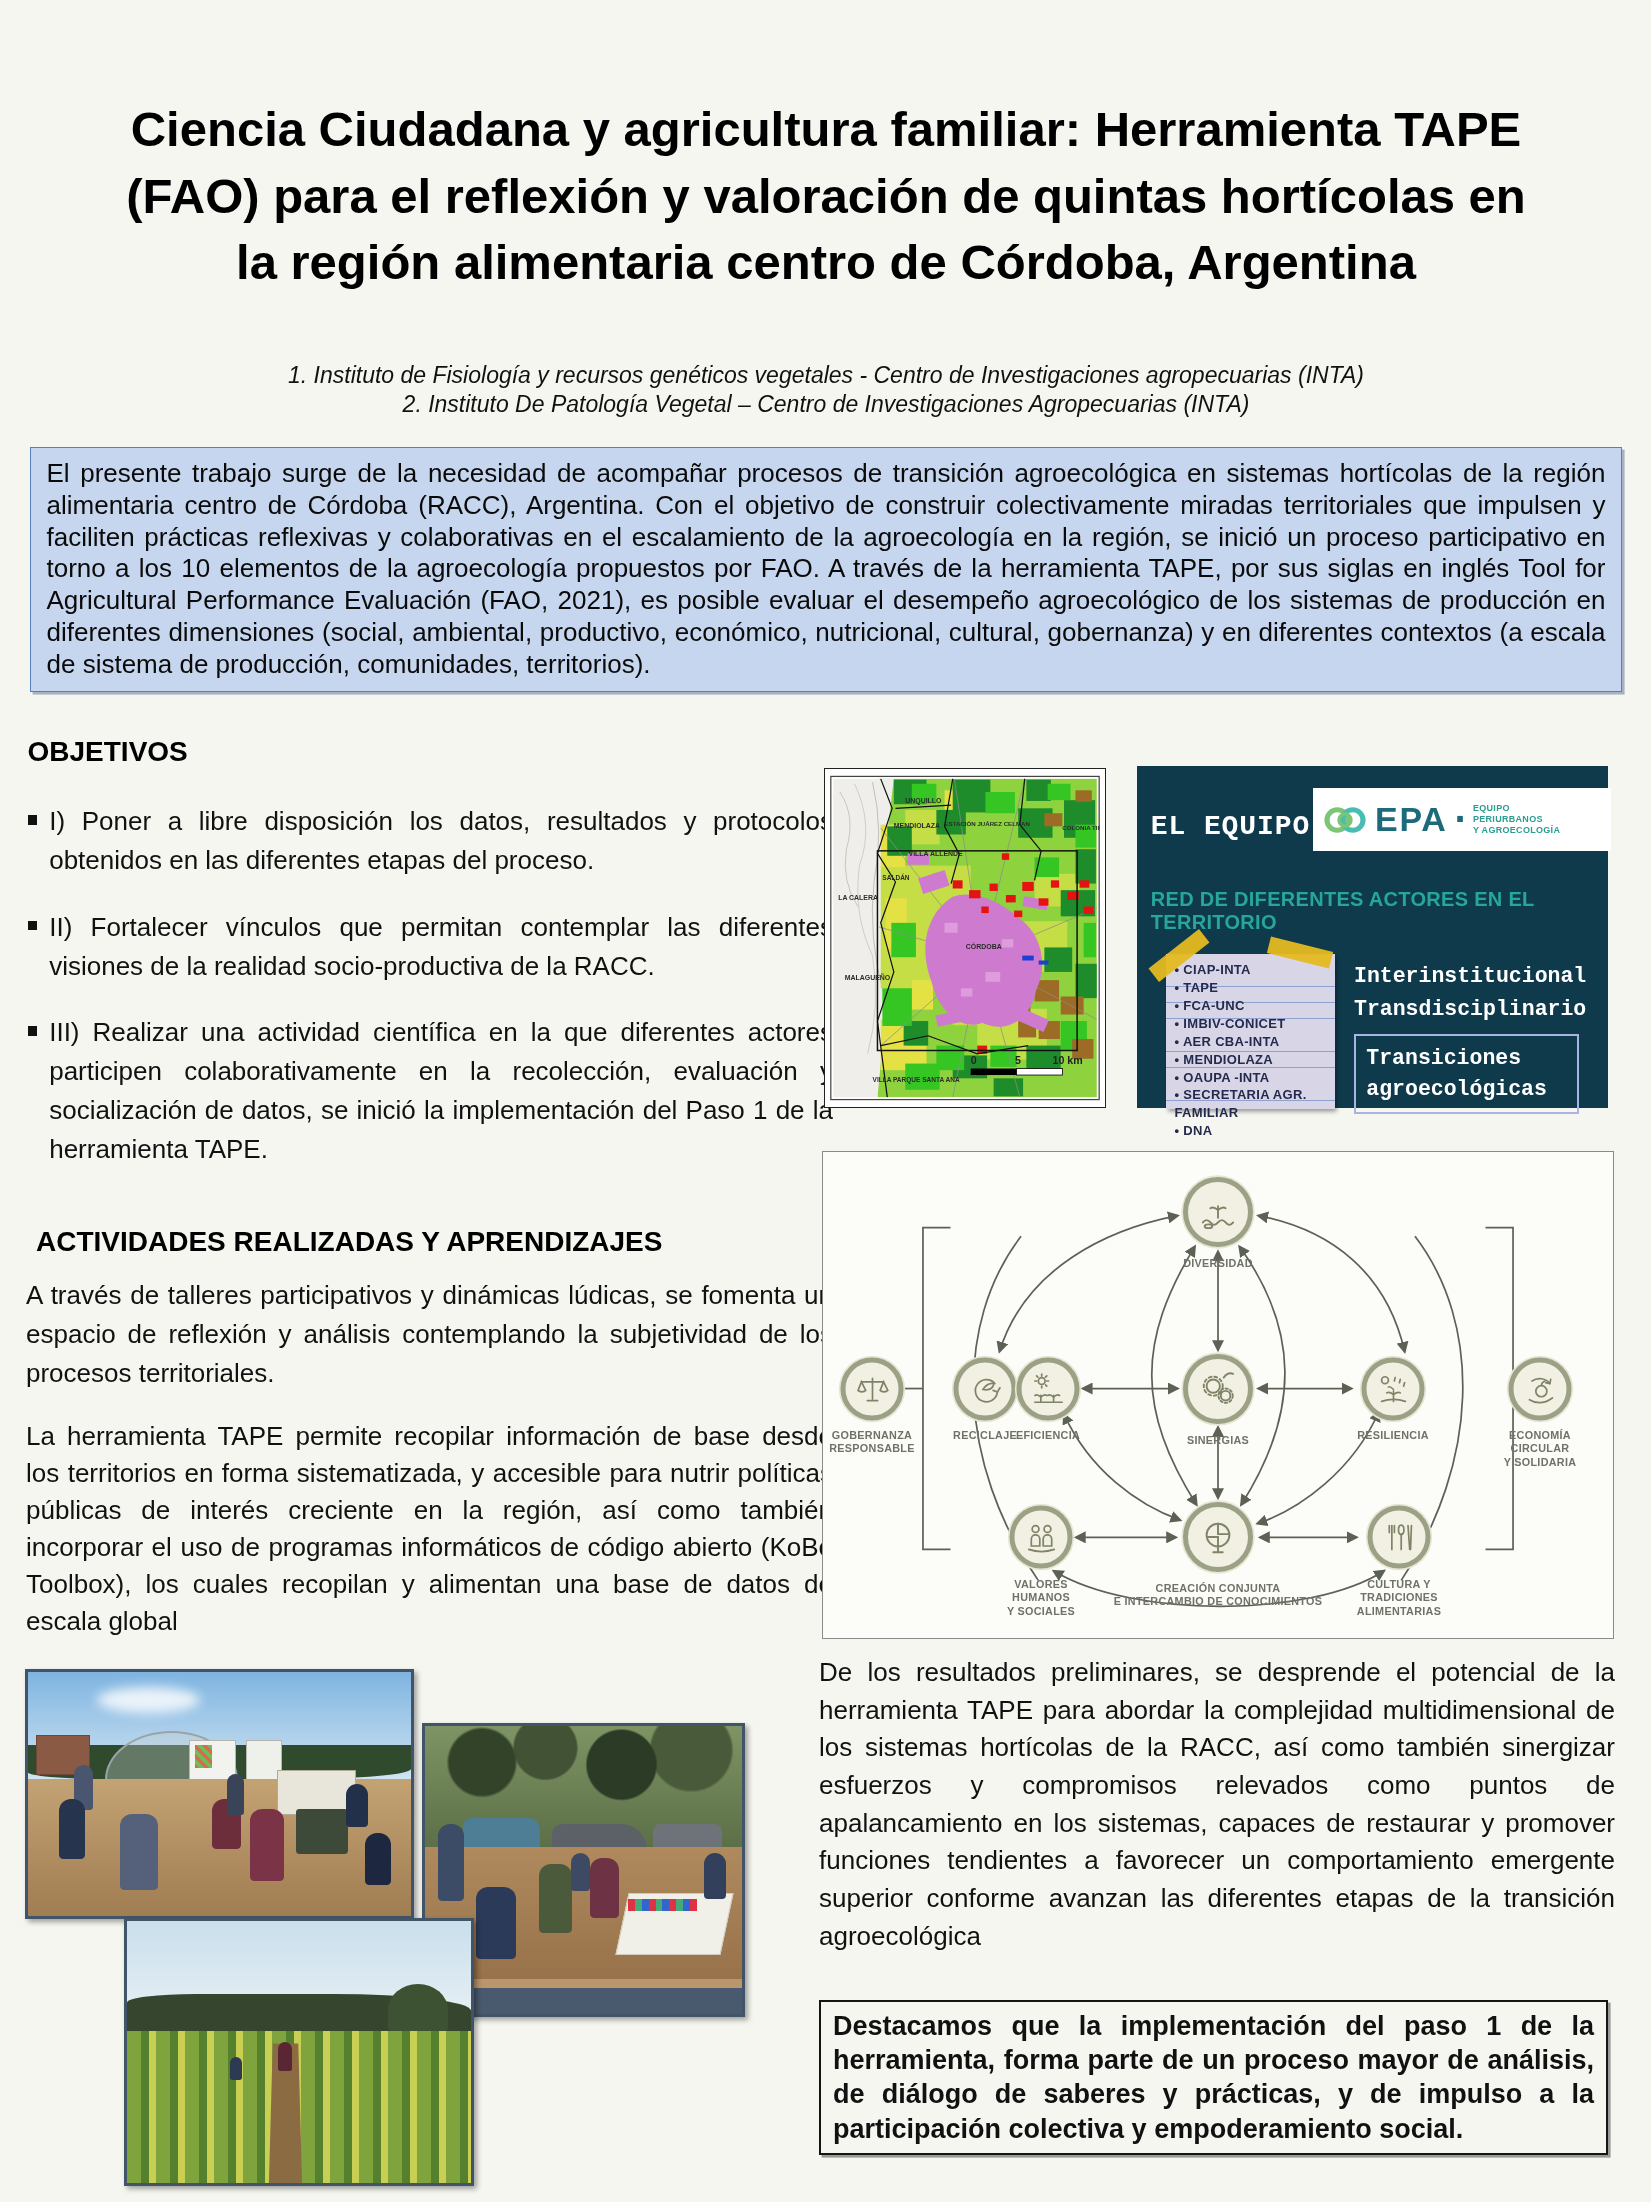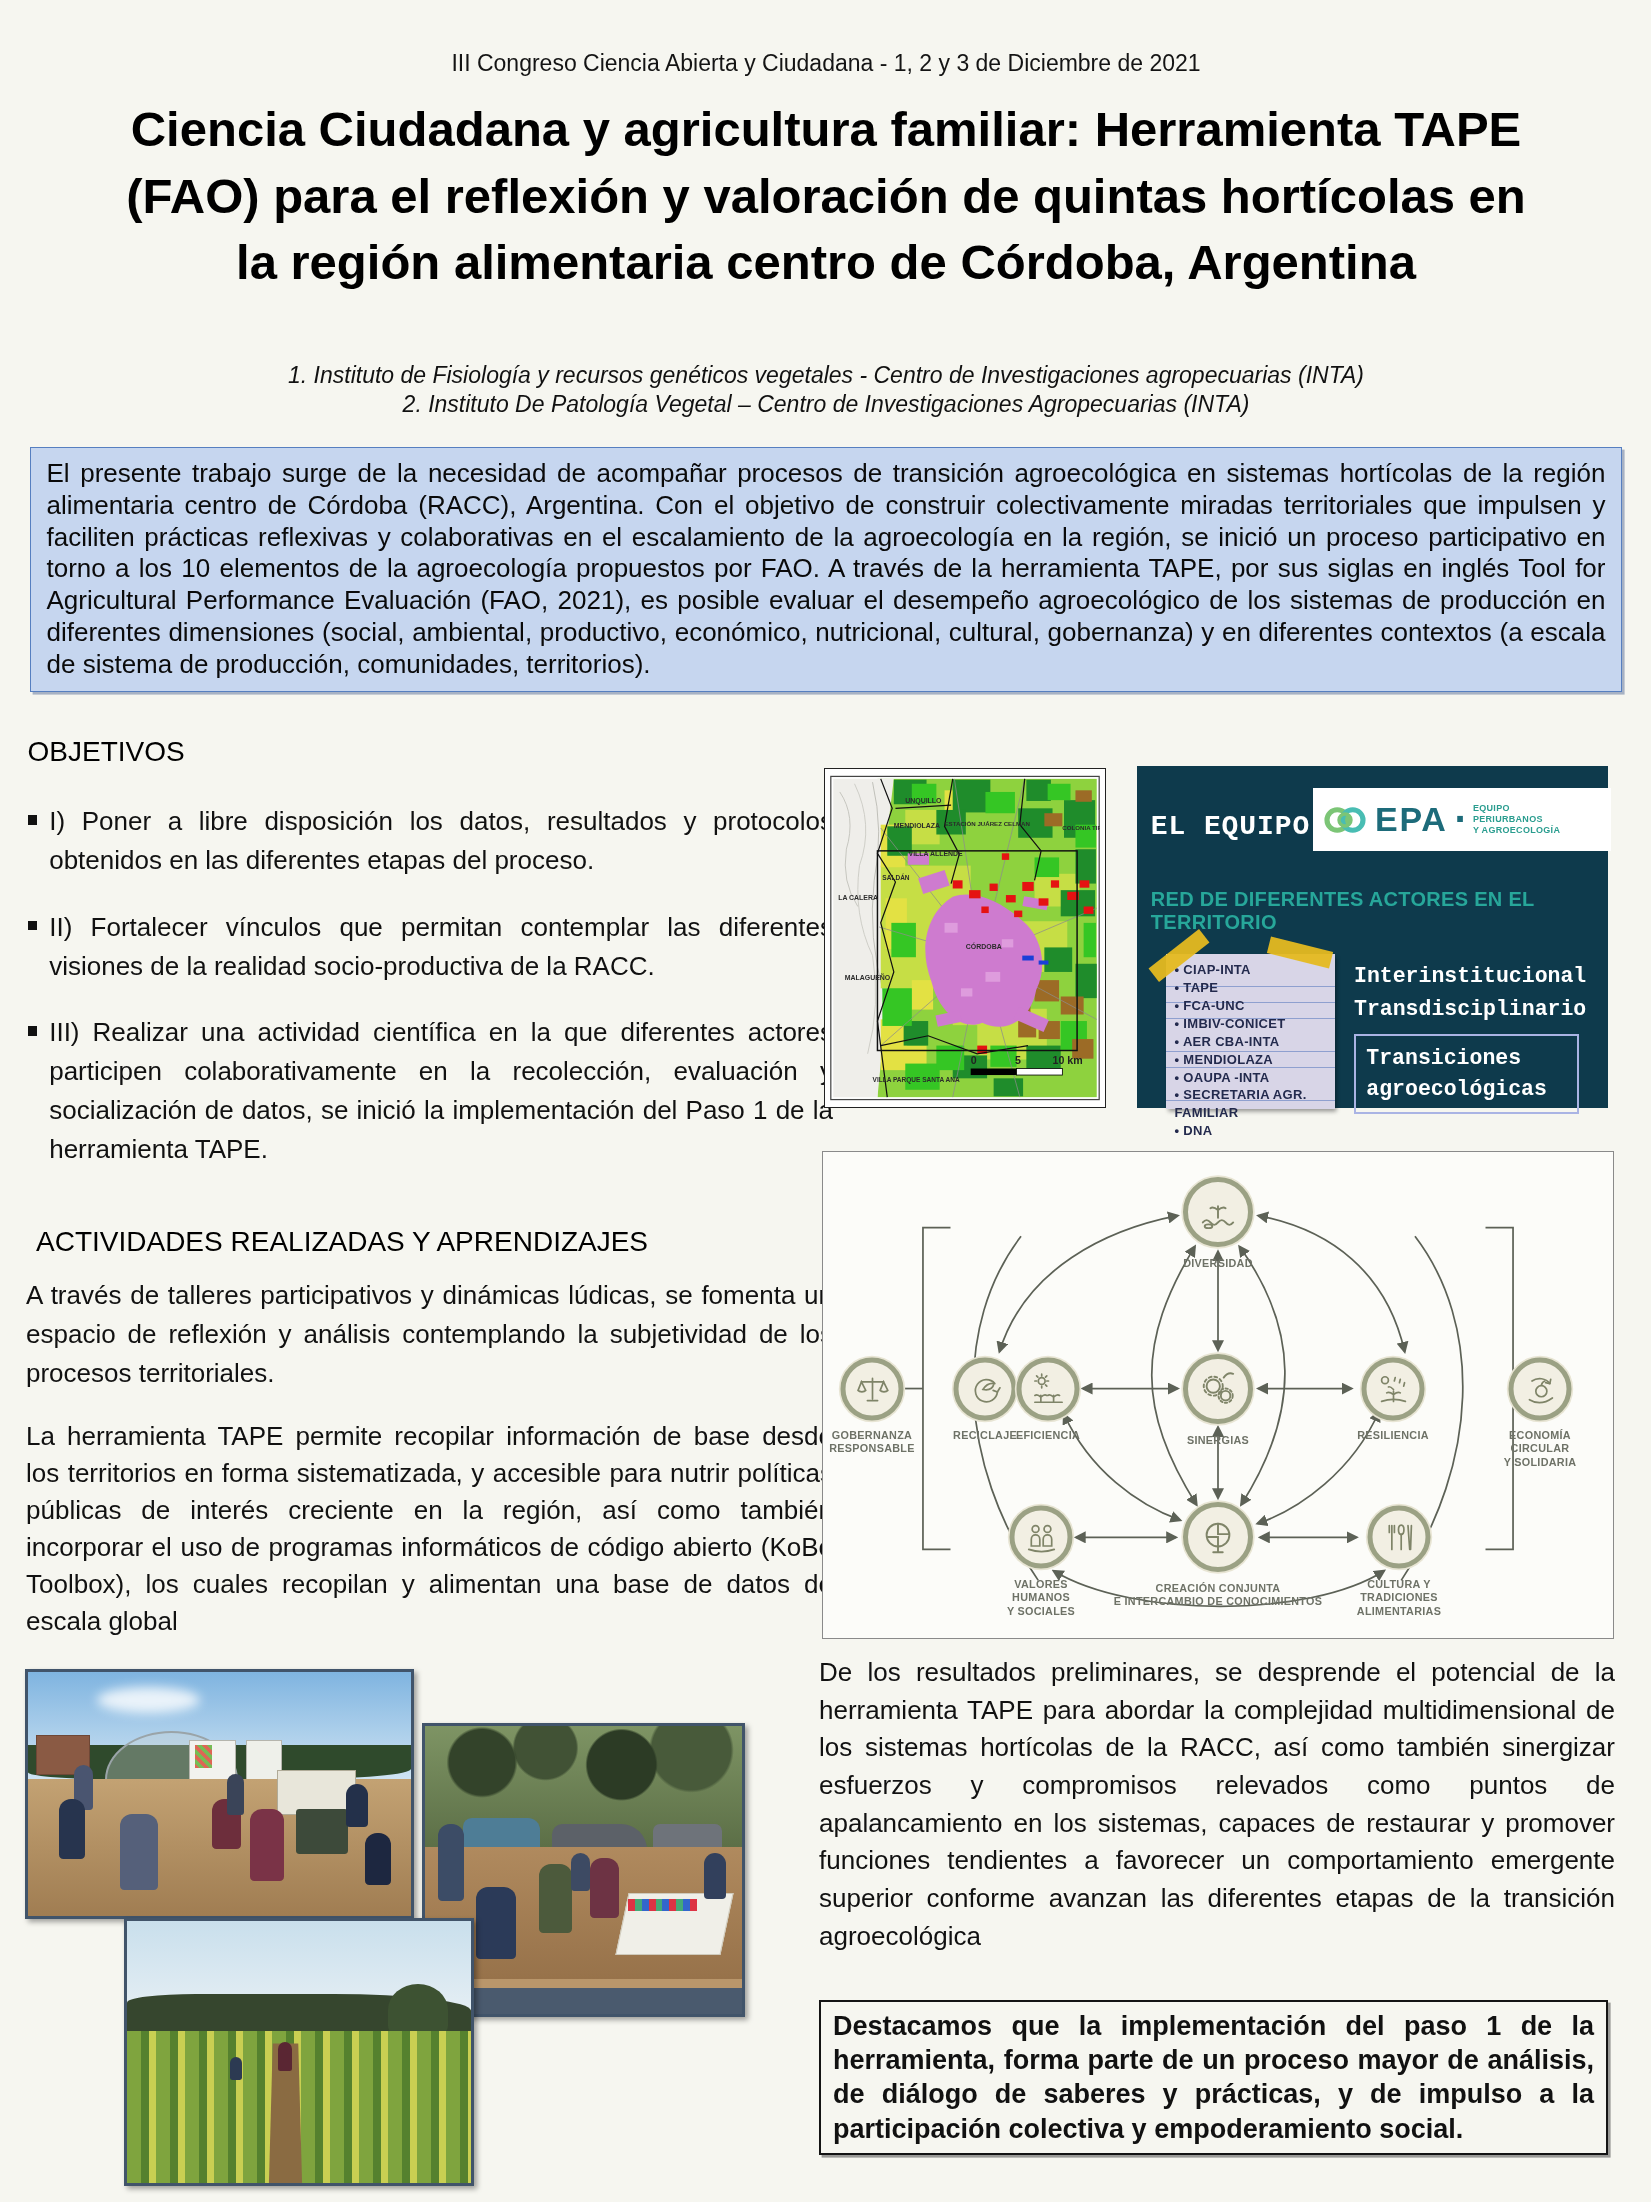--- a/index.html
+++ b/index.html
@@ -7,21 +7,21 @@
   .poster{position:relative;width:1652px;height:2203px;overflow:hidden;}
   .abs{position:absolute;}
   .center{text-align:center;}
   .j{text-align:justify;text-justify:inter-word;}
   .conf-header{top:50px;left:0;width:100%;font-size:23px;color:#141414;}
   .title{top:96px;left:17px;width:1618px;font-size:49px;font-weight:bold;line-height:1.36;color:#000;}
   .authors{top:320px;left:0;width:100%;font-size:27px;font-style:italic;}
   .affils{top:361px;left:0;width:100%;font-size:23px;font-style:italic;line-height:1.25;}
   .abstract-box{top:447px;left:30px;width:1559px;background:#c6d6ef;border:1.7px solid #567fc0;
     box-shadow:2.6px 2.6px 0 #a7b2c4;padding:10.3px 15.5px;font-size:26px;line-height:1.22;color:#0a0a0a;}
-  .h2{font-size:28px;font-weight:normal;color:#000;}
+  .h2{font-size:28px;font-weight:bold;color:#000;}
   .objetivos-h{top:736px;left:27.5px;}
   .obj-list{top:802px;left:26px;width:807px;display:flex;flex-direction:column;gap:27.5px;}
   .obj-item{display:flex;font-size:26px;line-height:1.5;}
   .sqb{flex:0 0 9.5px;width:9.5px;height:9.5px;background:#111;margin:13px 12px 0 1.7px;}
   .act-h{top:1226px;left:36px;}
   .act-p1{top:1276px;left:26px;width:807px;font-size:26px;line-height:1.5;}
   .act-p2{top:1418px;left:26px;width:807px;font-size:26px;line-height:1.42;}
   .results{top:1654px;left:819px;width:796px;font-size:26px;line-height:1.45;}
   .conclusion{top:2000px;left:819px;width:761px;border:2.6px solid #141414;box-shadow:2.6px 2.6px 0 rgba(40,40,40,.45);
     padding:6.9px 12px;font-size:27px;font-weight:bold;line-height:1.27;background:#f6f6f0;}
@@ -61,21 +61,20 @@
   .photo3{top:1918px;left:124px;width:344px;height:262px;z-index:3;}
   .sky{position:absolute;top:0;left:0;width:100%;}
   .fig{position:absolute;border-radius:12px 12px 4.3px 4.3px;}
   .treeband{position:absolute;left:0;width:100%;}
 </style>
 </head>
 <body>
 
 <div class="poster">
 
-  <div class="abs conf-header center">III Congreso Ciencia Abierta y Ciudadana - 1, 2 y 3 de Diciembre de 2021</div>
 
   <div class="abs title center">
     <div>Ciencia Ciudadana y agricultura familiar: Herramienta TAPE</div>
     <div>(FAO) para el reflexión y valoración de quintas hortícolas en</div>
     <div>la región alimentaria centro de Córdoba, Argentina</div>
   </div>
 
 
   <div class="abs affils center">
     <div>1.   Instituto de Fisiología y recursos genéticos vegetales - Centro de Investigaciones agropecuarias (INTA)</div>

